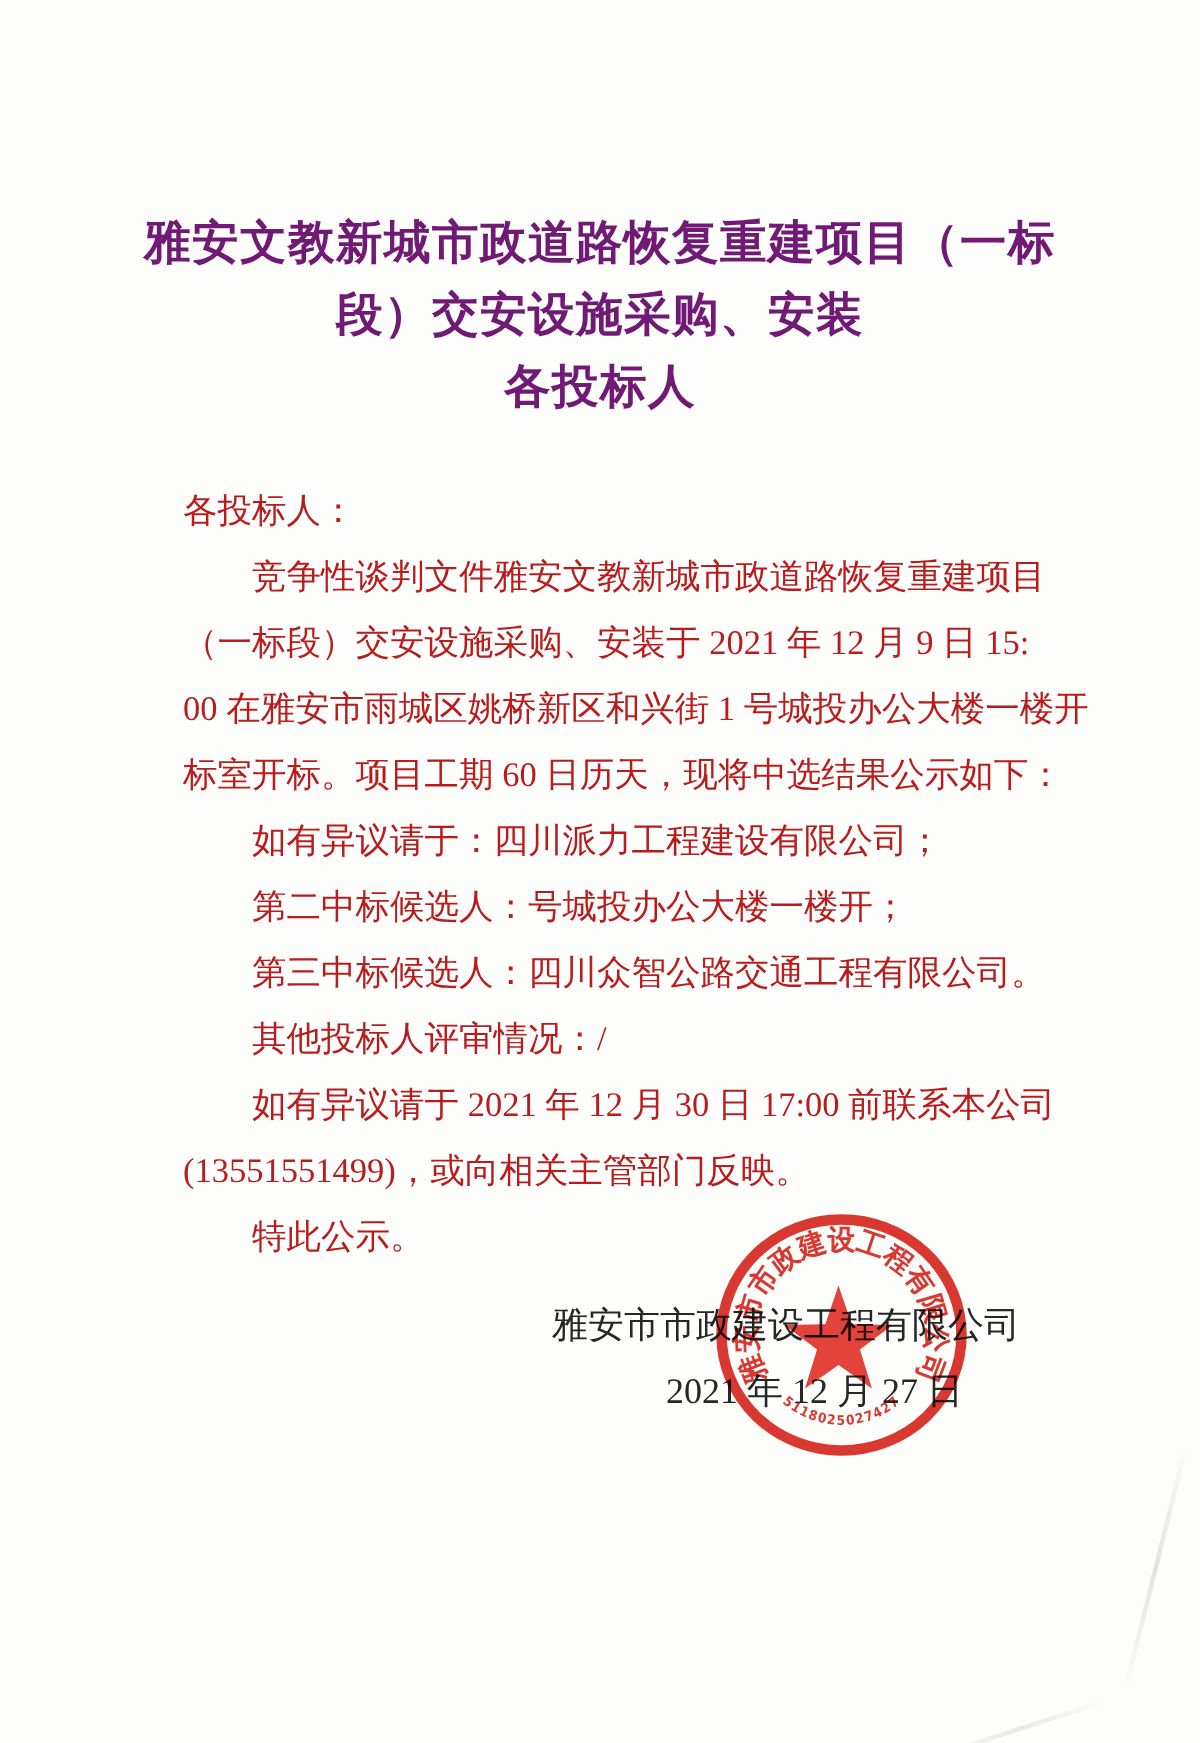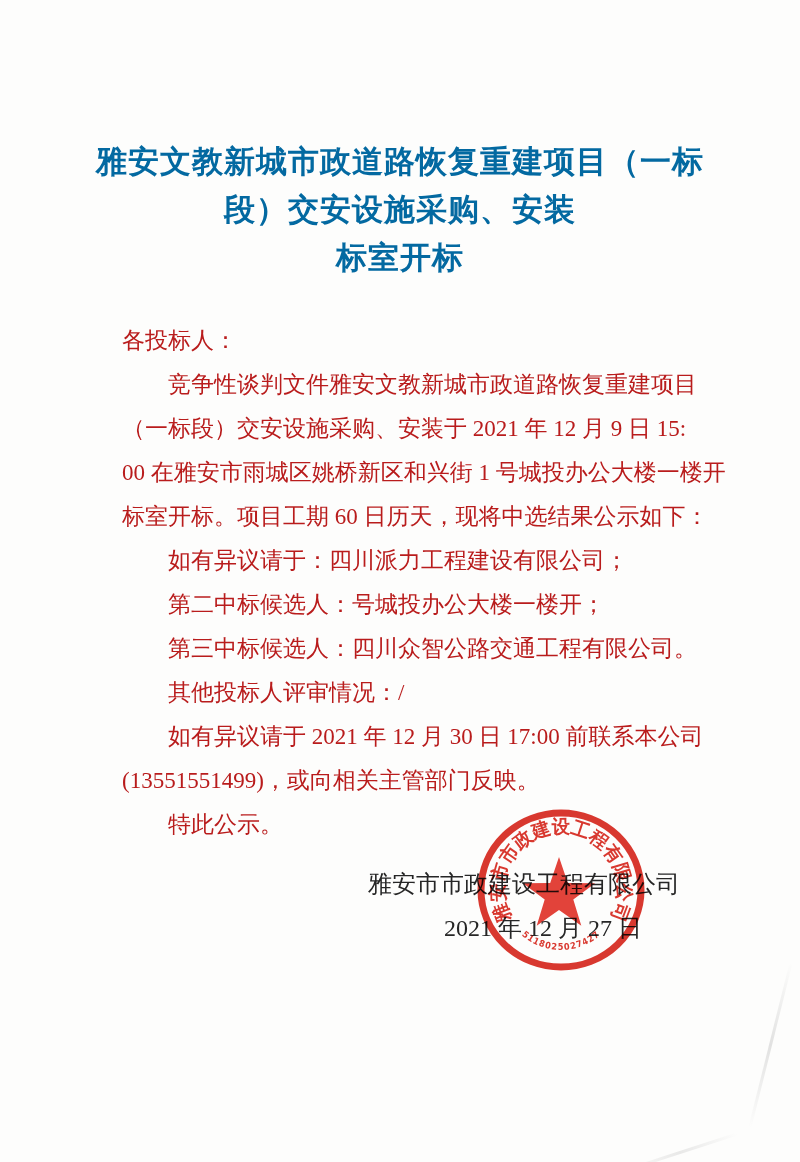--- a/index.html
+++ b/index.html
@@ -40,21 +40,21 @@
     position: absolute;
     top: 138px;
     left: 0;
     width: 100%;
     text-align: center;
     font-family: "Liberation Sans", "DejaVu Sans", sans-serif;
     font-weight: 700;
     font-size: 31px;
     line-height: 48px;
     letter-spacing: 1px;
-    color: #0369a1;
+    color: #701a75;
   }
   .body-block {
     position: absolute;
     top: 319px;
     left: 122px;
     width: 556px;
     font-size: 23px;
     line-height: 44px;
     color: #b91c1c;
   }
@@ -115,21 +115,21 @@
 <body>
 
 <div class="page">
 
   <div class="crease-1"></div>
   <div class="crease-2"></div>
 
   <div class="title-block">
     <div>雅安文教新城市政道路恢复重建项目（一标</div>
     <div>段）交安设施采购、安装</div>
-    <div>标室开标</div>
+    <div>各投标人</div>
   </div>
 
   <div class="body-block">
     <div class="line">各投标人：</div>
     <div class="line indent">竞争性谈判文件雅安文教新城市政道路恢复重建项目</div>
     <div class="line">（一标段）交安设施采购、安装于 2021 年 12 月 9 日 15:</div>
     <div class="line">00 在雅安市雨城区姚桥新区和兴街 1 号城投办公大楼一楼开</div>
     <div class="line">标室开标。项目工期 60 日历天，现将中选结果公示如下：</div>
     <div class="line indent">如有异议请于：四川派力工程建设有限公司；</div>
     <div class="line indent">第二中标候选人：号城投办公大楼一楼开；</div>

